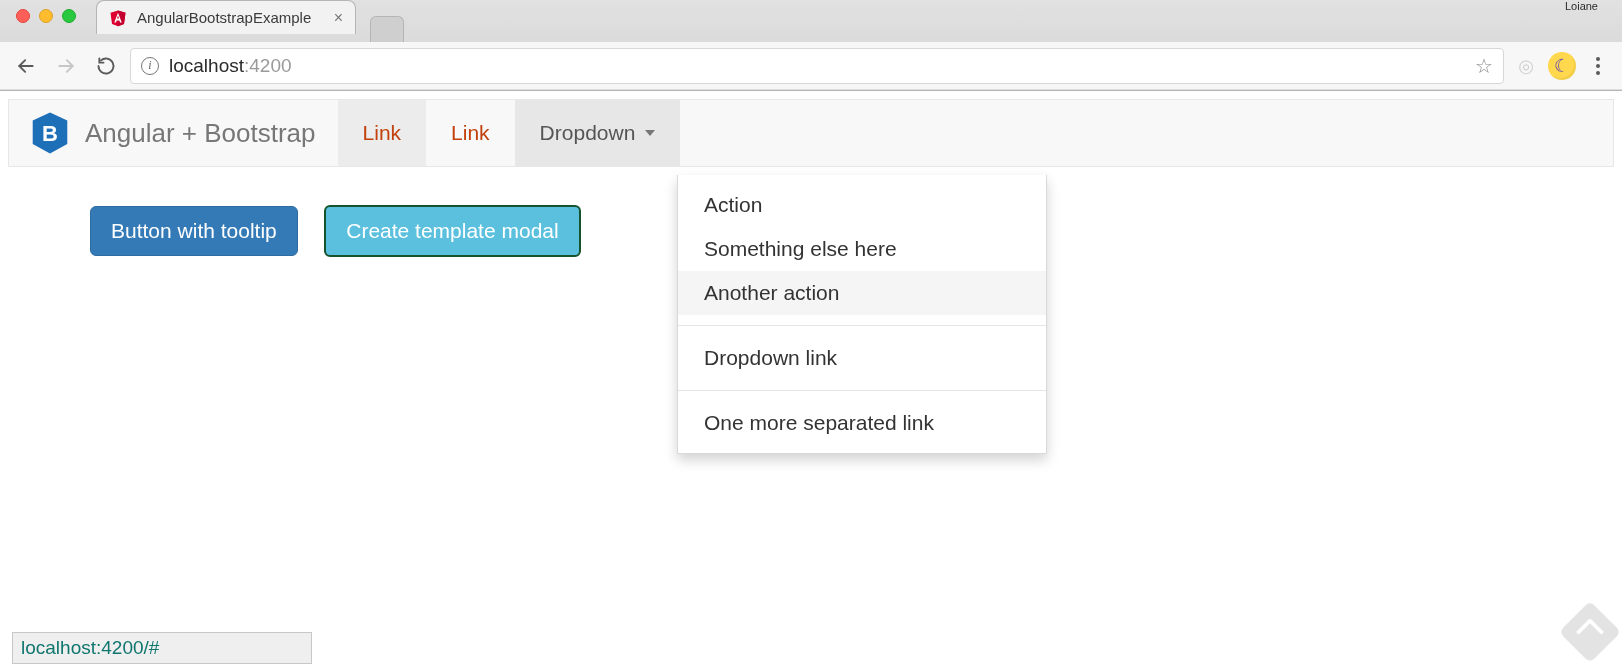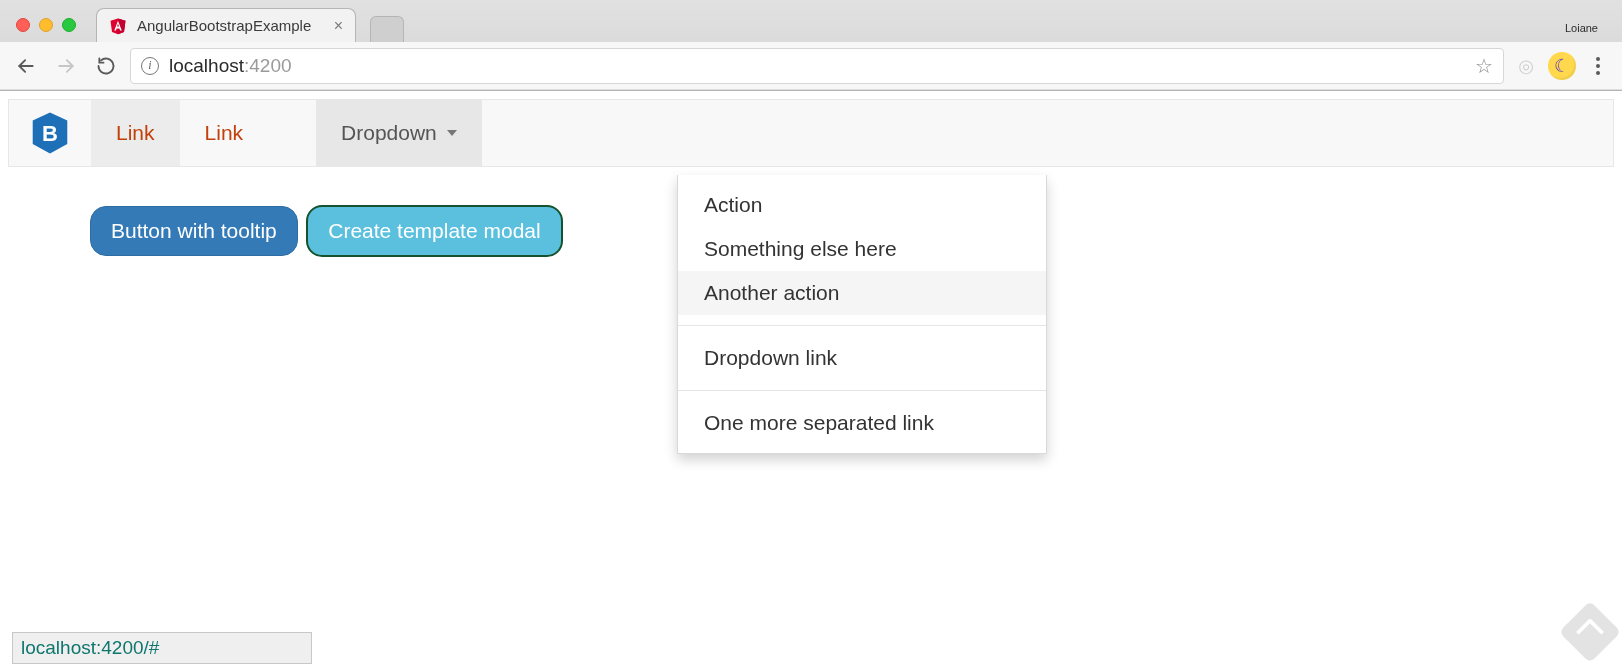--- a/index.html
+++ b/index.html
@@ -12,21 +12,20 @@
       position: relative;
     }
 
     
     .browser-chrome {
       background: linear-gradient(to bottom, #e1e1e1, #d4d4d4);
       border-bottom: 1px solid #b5b5b5;
     }
     .tab-row {
       display: flex;
-      align-items: flex-end;
       height: 42px;
       padding-left: 10px;
       position: relative;
     }
     .traffic-lights {
       display: flex;
       gap: 9px;
       align-items: center;
       padding: 0 10px 10px 6px;
     }
@@ -145,40 +144,39 @@
       display: flex; align-items: center;
       padding: 0 24px;
       color: #c2410c;
       font-size: 21px;
       border-left: 1px solid transparent;
       border-right: 1px solid transparent;
     }
     .nav-item.active, .nav-item.open {
       background: #e7e7e7;
       color: #555;
-      margin-left: 48px;
     }
     .nav-item.link1 { background: #ececec; }
     .nav-item .caret {
       margin-left: 10px;
       width: 0; height: 0;
       border-left: 5px solid transparent;
       border-right: 5px solid transparent;
       border-top: 6px solid #777;
     }
 
     .page-body { padding: 30px 90px; position: relative; }
     .btn {
       display: inline-block;
       padding: 12px 20px;
-      border-radius: 16px;
+      border-radius: 6px;
       font-size: 21px;
       color: #fff;
       border: none;
-      margin-right: 4px;
+      margin-right: 22px;
     }
     .btn-primary { background: #337ab7; border: 1px solid #2e6da4; }
     .btn-info    { background: #5bc0de; border: 2px solid #14532d; }
 
     
     .dropdown-menu {
       position: absolute;
       left: 677px;
       top: 175px;
       width: 370px;
@@ -291,20 +289,21 @@
 </div>
 
 <div class="page-navbar">
   <div class="navbar-brand-area">
     <span class="bootstrap-logo">
       <svg viewBox="0 0 48 56" width="38" height="44">
         <polygon points="24,2 46,12 46,42 24,54 2,42 2,12" fill="#1d6fb8"></polygon>
         <text x="24" y="38" text-anchor="middle" font-family="Arial" font-weight="bold" font-size="28" fill="#fff">B</text>
       </svg>
     </span>
+    <span class="navbar-brand-text">Angular + Bootstrap</span>
   </div>
   <div class="nav-item link1">
     <span>Link</span>
   </div>
   <div class="nav-item">
     <span>Link</span>
   </div>
   <div class="nav-item open">
     <span>Dropdown</span>
     <span class="caret"></span>

